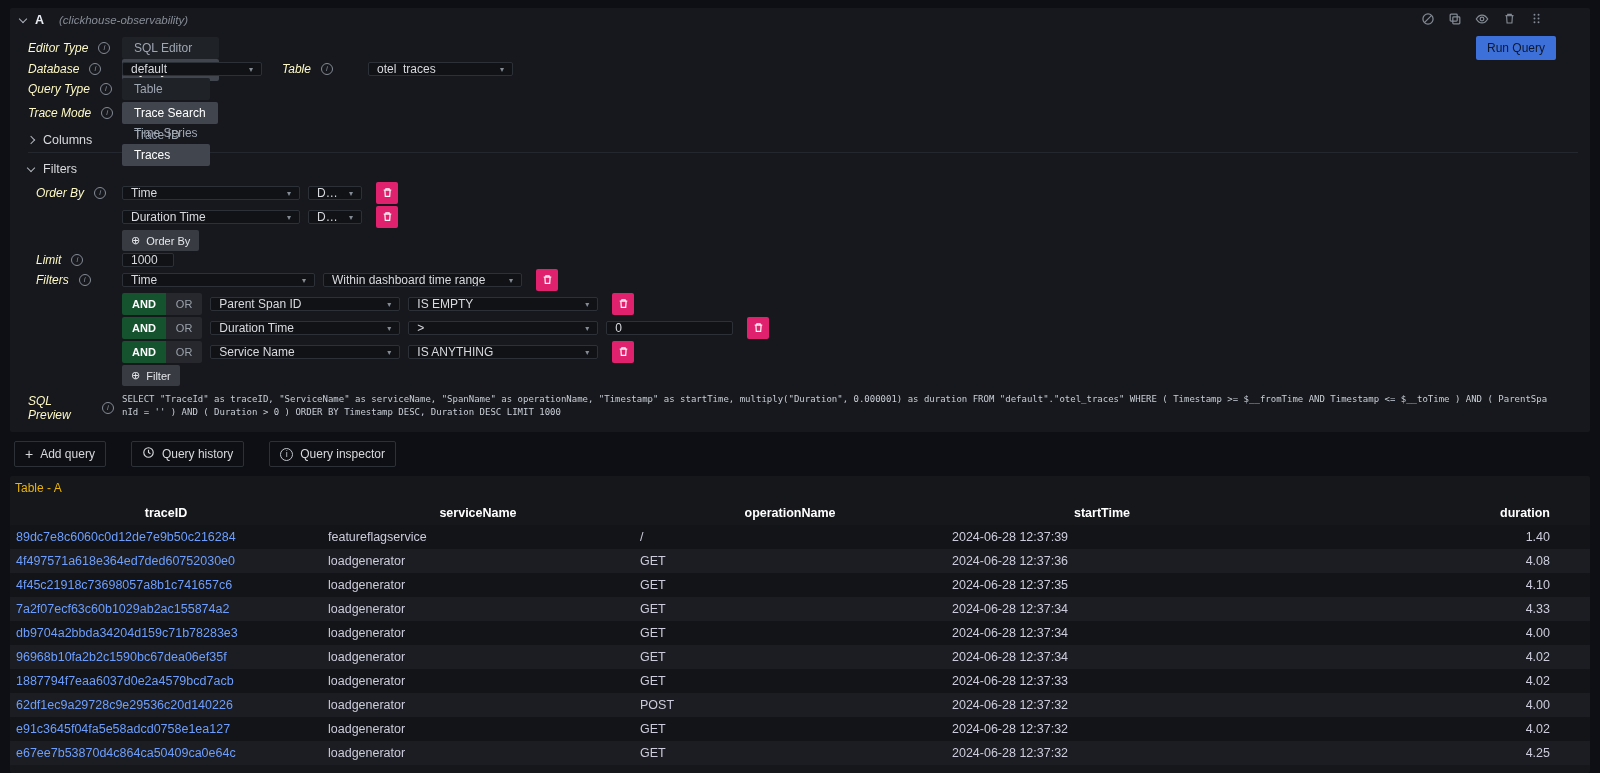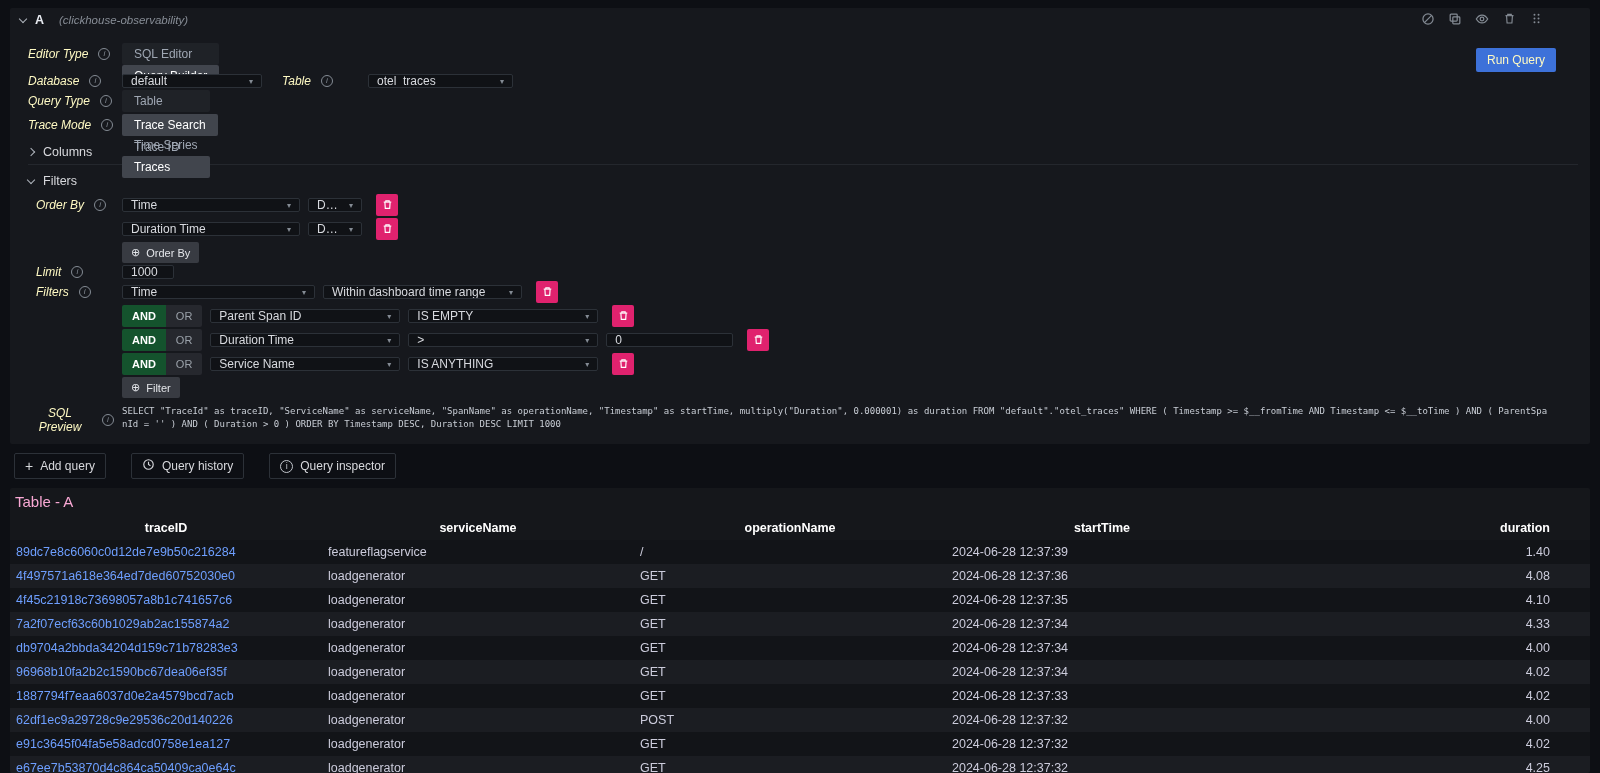--- a/index.html
+++ b/index.html
@@ -35,23 +35,23 @@
                color:#848b94; font-size:8px; display:inline-flex; align-items:center;
                justify-content:center; line-height:1; }
   .info-icon::before { content:"i"; }
 
   .radio-group { display:inline-flex; background:#1f2227; border-radius:2px; height:22px;flex-direction:column; }
   .radio-option { padding:0 12px; line-height:22px; color:#9fa7b3; font-size:12px;
                   border-radius:2px; cursor:pointer; white-space:nowrap; }
   .radio-option.selected { background:#41454d; color:#ffffff; }
 
   .run-query-btn { margin-left:auto; margin-right:22px; height:24px; padding:0 11px;
-                   background:#3d71d9; color:#fef9c3; border:none; border-radius:2px;
+                   background:#3d71d9; color:#0f172a; border:none; border-radius:2px;
                    font-size:12px; font-weight:500; cursor:pointer;
-                   font-family:"Liberation Sans",sans-serif;margin-top:12px; }
+                   font-family:"Liberation Sans",sans-serif; }
 
   .select, .text-input {
     height:14px; background:#101216; border:1px solid #2c3138; border-radius:2px;
     display:flex; align-items:center; padding:0 8px; color:#d8dadf; font-size:12px;
     white-space:nowrap; overflow:hidden; cursor:pointer;
   }
   .select .val { flex:1 1 auto; overflow:hidden; text-overflow:ellipsis; }
   .chevron { color:#848b94; font-size:8px; margin-left:8px; }
   .chevron::before { content:"▾"; }
   .w140{width:140px;flex:0 0 140px} .w145{width:145px;flex:0 0 145px}
@@ -74,37 +74,37 @@
              background:#383b42; color:#e4e6ea; border:none; border-radius:2px; font-size:11px;
              cursor:pointer; font-family:"Liberation Sans",sans-serif; }
   .plus-circle { font-size:11px; color:#e4e6ea; line-height:1; }
   .plus-circle::before { content:"⊕"; }
 
   .collapse-row { display:flex; align-items:center; gap:9px; height:26px; margin-top:3px;
                   color:#d8d9dd; font-size:12.5px; font-weight:500; cursor:pointer; }
   .collapse-row.bordered { border-bottom:1px solid #24272d;text-align:center; }
 
   .sql-row { margin-top:7px; align-items:flex-start; }
-  .sql-row .field-label { margin-top:1px;text-align:center; }
+  .sql-row .field-label { margin-top:1px; }
   .sql-code { flex:1 1 auto; font-family:"DejaVu Sans Mono",monospace; font-size:9px;
               line-height:13px; color:#c9ced6; word-break:break-all; padding-right:30px; }
 
   
   .footer-actions { display:flex; gap:25px; padding-left:4px; flex:0 0 26px; }
   .footer-btn { display:inline-flex; align-items:center; gap:7px; height:26px; padding:0 10px;
                 background:transparent; border:1px solid #2c3138; border-radius:2px;
                 color:#d8d9dd; font-size:12px; cursor:pointer;
                 font-family:"Liberation Sans",sans-serif; }
   .plus-icon { font-size:14px; line-height:1; color:#d8d9dd; }
   .plus-icon::before { content:"+"; }
   .info-icon.lg { width:13px; height:13px; flex:0 0 13px; border-color:#c2c6cc; color:#c2c6cc; font-size:9px; }
 
   
   .table-panel { flex:1 1 auto; min-height:0; overflow:hidden; background:#15171b; border-radius:2px; }
-  .tp-header { padding:5px 8px 6px 5px; font-size:15px; color:#f9a8d4; }
+  .tp-header { padding:5px 8px 6px 5px; font-size:12px; color:#eab308; }
   table.data-table { width:100%; border-collapse:collapse; table-layout:fixed; }
   .data-table th { text-align:center; font-weight:700; color:#ffffff; font-size:12.5px;
                    padding:5px 6px; cursor:pointer; }
   .data-table td { font-size:12.5px; color:#ccccdc; padding:5px 6px; white-space:nowrap;
                    overflow:hidden; text-overflow:ellipsis; }
   .data-table .num { text-align:right; padding-right:40px; }
   .data-table tbody tr:nth-child(odd)  { background:#121418; }
   .data-table tbody tr:nth-child(even) { background:#1b1d22; }
   .data-table td.link { color:#6e9fff; cursor:pointer; }
 </style>

